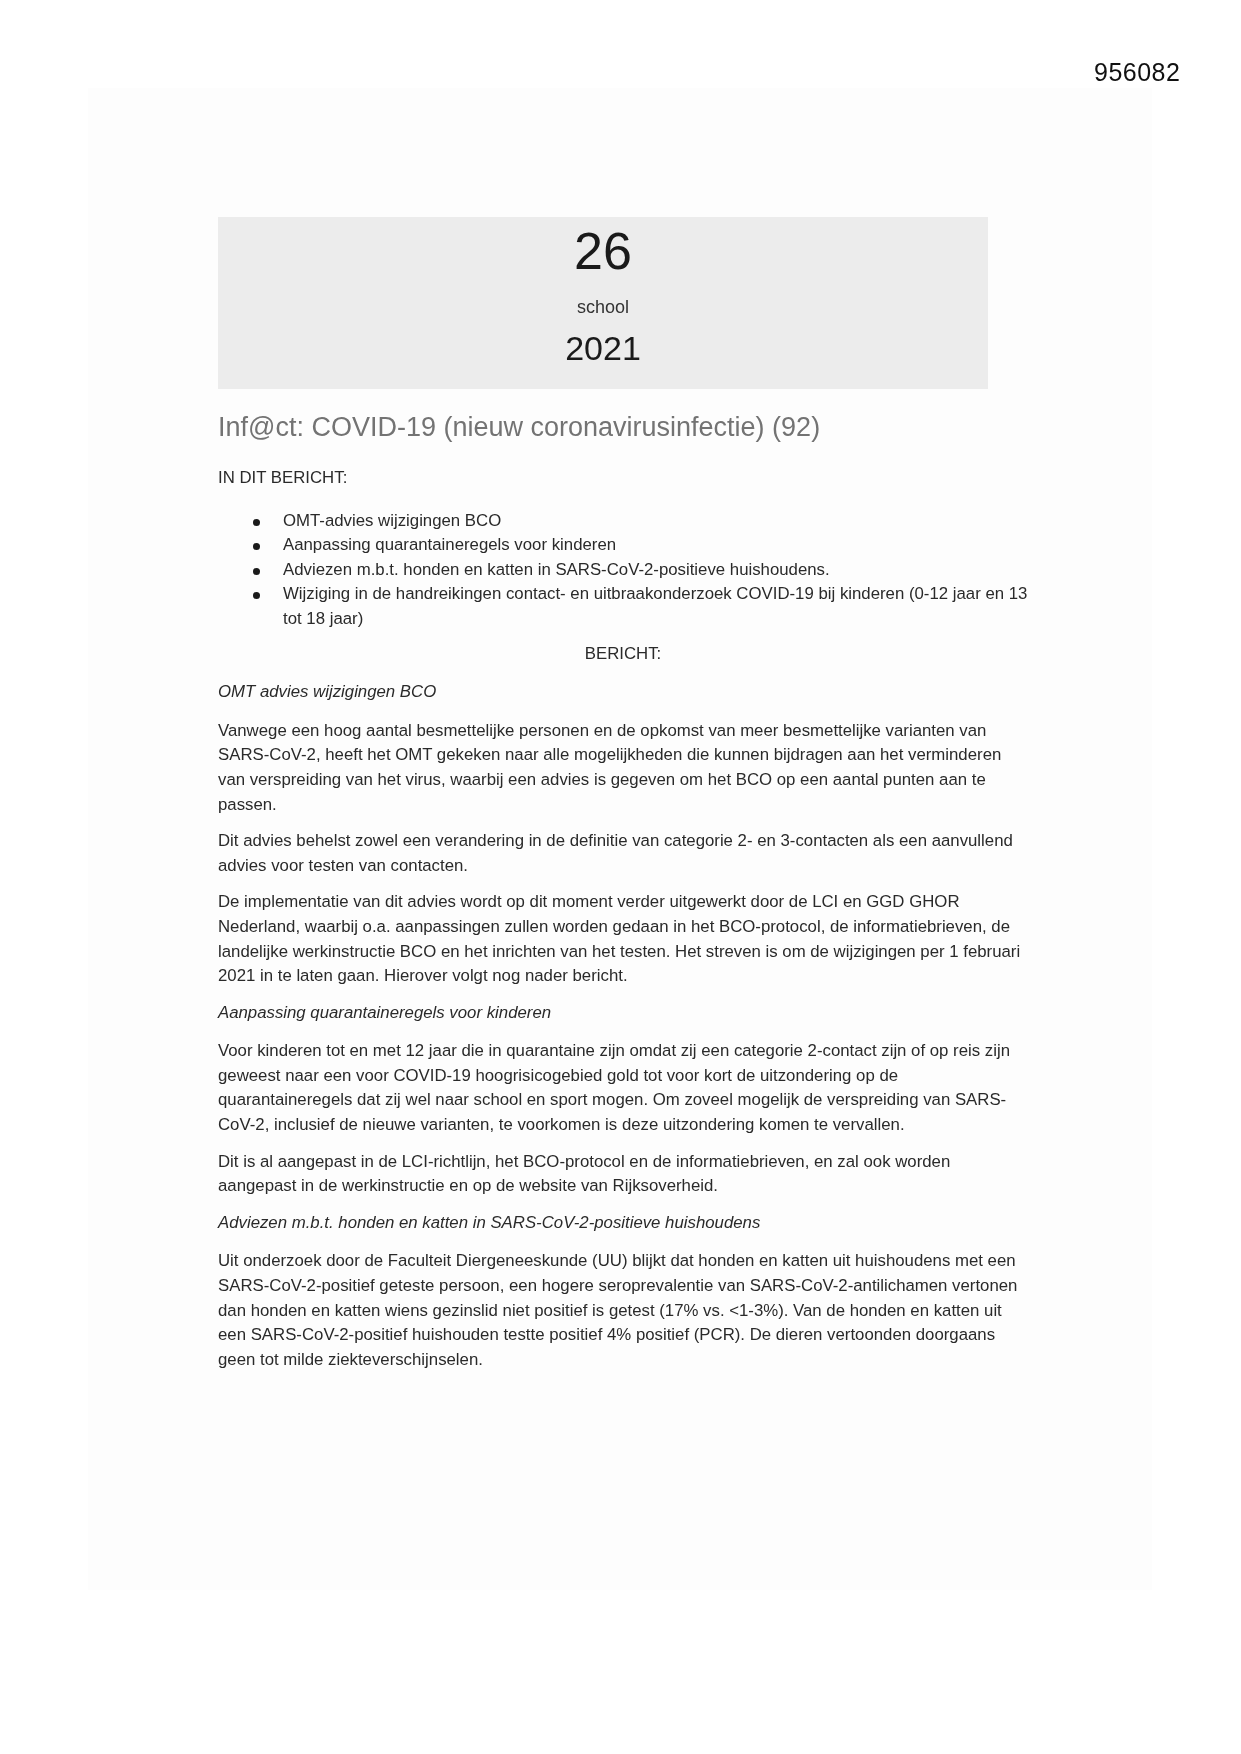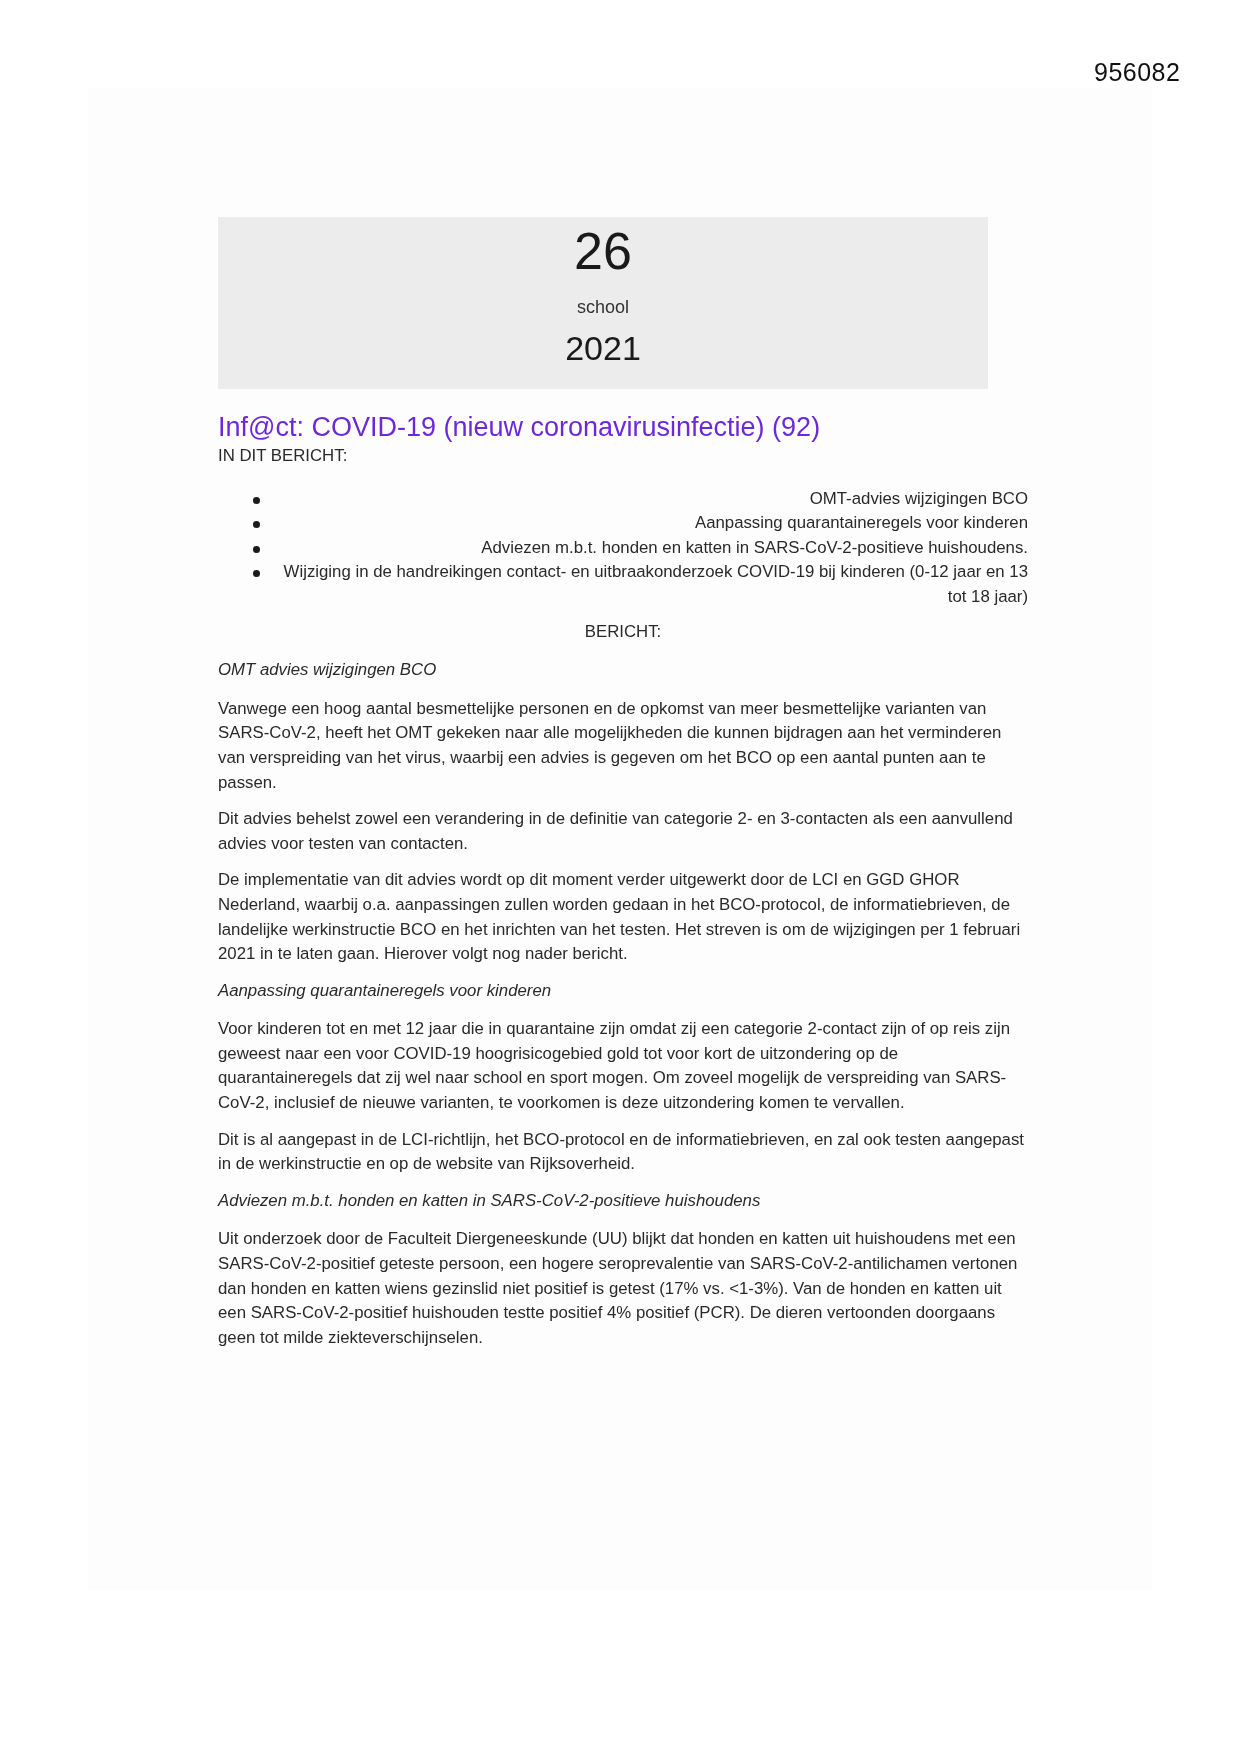--- a/index.html
+++ b/index.html
@@ -24,24 +24,24 @@
     text-align: center;
   }
   .date-day { position: absolute; left: 0; right: 0; top: 3px; font-size: 52px; line-height: 1.2; color: #1a1a1a; }
   .date-month { position: absolute; left: 0; right: 0; top: 80px; font-size: 18px; color: #333; }
   .date-year { position: absolute; left: 0; right: 0; top: 111px; font-size: 34px; line-height: 1.2; color: #1a1a1a; }
 
   .content {
     position: absolute; left: 218px; top: 410px; width: 810px;
     font-size: 16.8px; line-height: 24.6px; color: #2a2a2a;
   }
-  .title { font-size: 27px; line-height: 34px; margin: 0 0 0 0; color: #6d28d9; font-weight: normal; }
+  .title { font-size: 27px; line-height: 34px; margin: 0 0 22px 0; color: #737373; font-weight: normal; }
   .in-dit { margin: 0 0 18px 0; }
   ul.toc { margin: 0 0 10px 0; padding: 0 0 0 65px; list-style: none; }
-  ul.toc li { position: relative; margin: 0; text-align: right; }
+  ul.toc li { position: relative; margin: 0; }
   ul.toc li::before {
     content: ""; position: absolute; left: -30px; top: 10px;
     width: 7px; height: 7px; border-radius: 50%; background: #1a1a1a;
   }
   .bericht-label { margin: 0 0 14px 0; text-align: center; }
   .section-heading { margin: 0 0 14px 0; font-style: italic; }
   p.para { margin: 0 0 12px 0; }
 </style>
 </head>
 <body>
@@ -72,20 +72,20 @@
   <div>
     <div class="section-heading">OMT advies wijzigingen BCO</div>
     <p class="para">Vanwege een hoog aantal besmettelijke personen en de opkomst van meer besmettelijke varianten van SARS-CoV-2, heeft het OMT gekeken naar alle mogelijkheden die kunnen bijdragen aan het verminderen van verspreiding van het virus, waarbij een advies is gegeven om het BCO op een aantal punten aan te passen.</p>
     <p class="para">Dit advies behelst zowel een verandering in de definitie van categorie 2- en 3-contacten als een aanvullend advies voor testen van contacten.</p>
     <p class="para">De implementatie van dit advies wordt op dit moment verder uitgewerkt door de LCI en GGD GHOR Nederland, waarbij o.a. aanpassingen zullen worden gedaan in het BCO-protocol, de informatiebrieven, de landelijke werkinstructie BCO en het inrichten van het testen. Het streven is om de wijzigingen per 1 februari 2021 in te laten gaan. Hierover volgt nog nader bericht.</p>
   </div>
 
   <div>
     <div class="section-heading">Aanpassing quarantaineregels voor kinderen</div>
     <p class="para">Voor kinderen tot en met 12 jaar die in quarantaine zijn omdat zij een categorie 2-contact zijn of op reis zijn geweest naar een voor COVID-19 hoogrisicogebied gold tot voor kort de uitzondering op de quarantaineregels dat zij wel naar school en sport mogen. Om zoveel mogelijk de verspreiding van SARS-CoV-2, inclusief de nieuwe varianten, te voorkomen is deze uitzondering komen te vervallen.</p>
-    <p class="para">Dit is al aangepast in de LCI-richtlijn, het BCO-protocol en de informatiebrieven, en zal ook testen aangepast in de werkinstructie en op de website van Rijksoverheid.</p>
+    <p class="para">Dit is al aangepast in de LCI-richtlijn, het BCO-protocol en de informatiebrieven, en zal ook worden aangepast in de werkinstructie en op de website van Rijksoverheid.</p>
   </div>
 
   <div>
     <div class="section-heading">Adviezen m.b.t. honden en katten in SARS-CoV-2-positieve huishoudens</div>
     <p class="para">Uit onderzoek door de Faculteit Diergeneeskunde (UU) blijkt dat honden en katten uit huishoudens met een SARS-CoV-2-positief geteste persoon, een hogere seroprevalentie van SARS-CoV-2-antilichamen vertonen dan honden en katten wiens gezinslid niet positief is getest (17% vs. &lt;1-3%). Van de honden en katten uit een SARS-CoV-2-positief huishouden testte positief 4% positief (PCR). De dieren vertoonden doorgaans geen tot milde ziekteverschijnselen.</p>
   </div>
 </div>
 
 </body></html>

